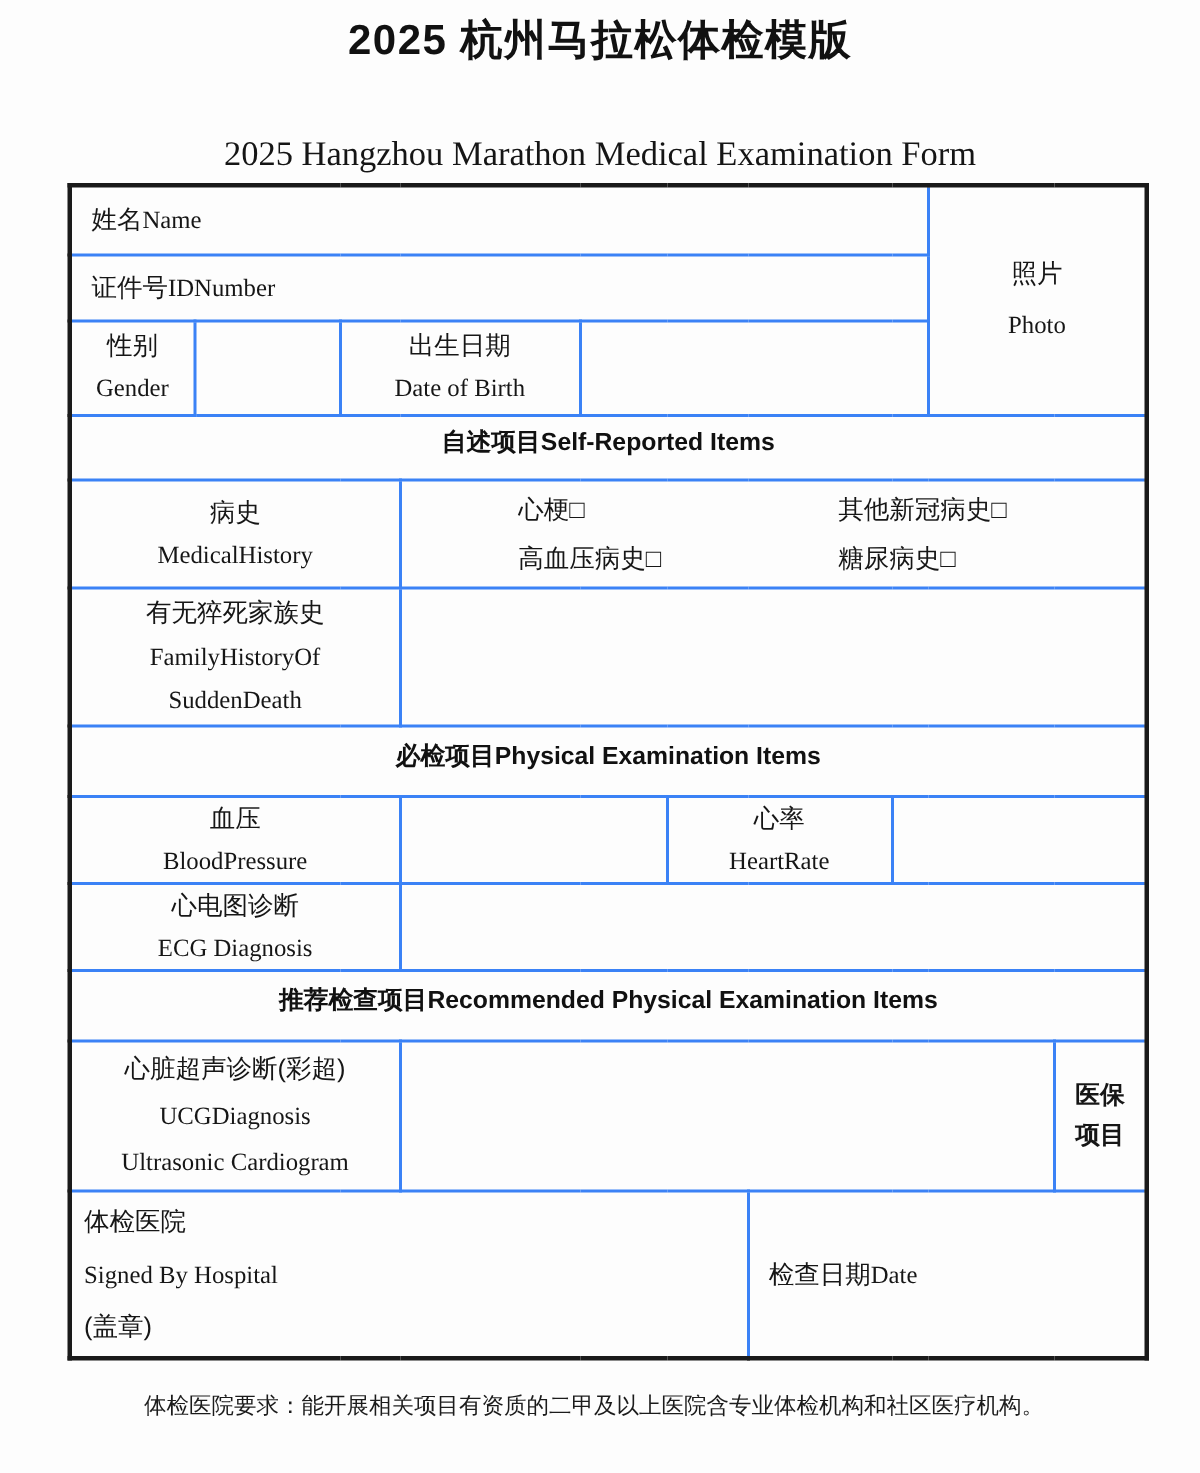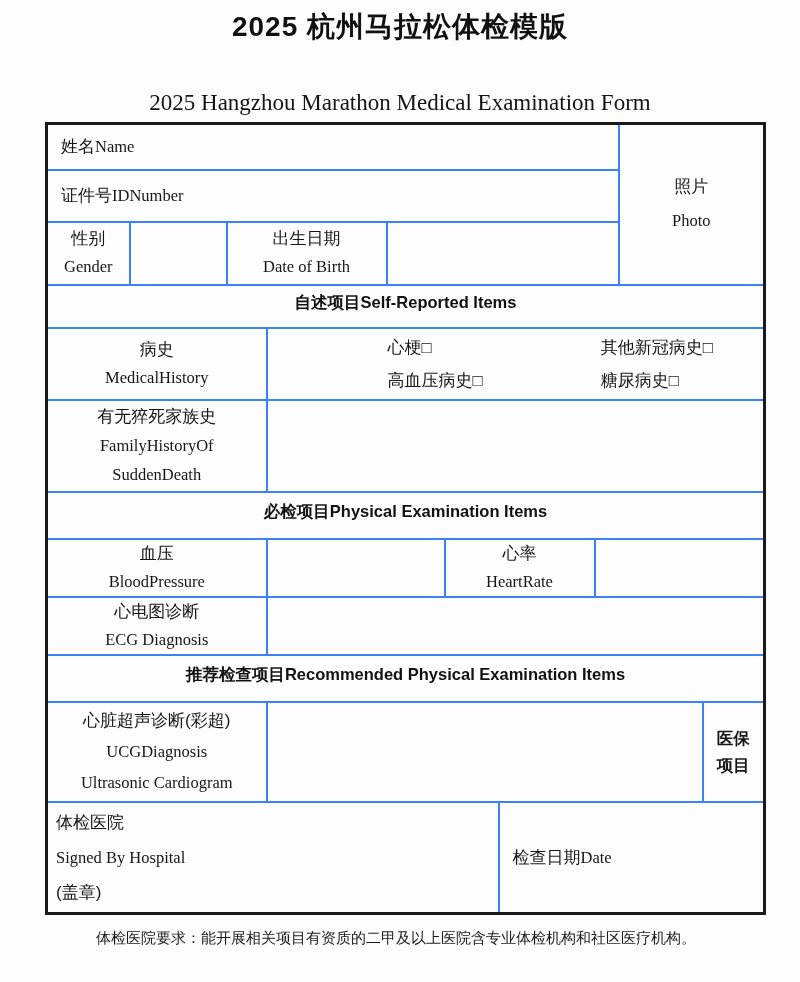--- a/index.html
+++ b/index.html
@@ -56,21 +56,21 @@
     padding-bottom: 7px;
   }
   .hdr span {
     font-family: "Liberation Sans", sans-serif;
     font-size: 16.5px;
     font-weight: 700;
     color: #111;
   }
   .opts-flex {
     display: flex;
-    padding-left: 120px;
+    padding-left: 78px;
     gap: 118px;
     align-items: center;
   }
   .opt { line-height: 33px; font-size: 17px; text-align: left; }
   .tri div { line-height: 29px; }
   .ucg div { line-height: 31px; }
   .ins {
     text-align: center;
     font-family: "Liberation Sans", sans-serif;
     font-size: 16.5px;
@@ -113,21 +113,21 @@
       <tr style="height:46px">
     <td class="left" colspan="8">
       <span class="zh">姓名</span><span class="en">Name</span>
     </td>
     <td class="photo" colspan="2" rowspan="3">
       <div class="zh">照片</div>
       <div class="en photo-en">Photo</div>
     </td>
   </tr>
 
-  <tr style="height:52px">
+  <tr style="height:44px">
     <td class="left" colspan="8">
       <span class="zh">证件号</span><span class="en">IDNumber</span>
     </td>
   </tr>
 
   <tr style="height:63px">
     <td class="c">
       <div class="zh">性别</div>
       <div class="en">Gender</div>
     </td>

